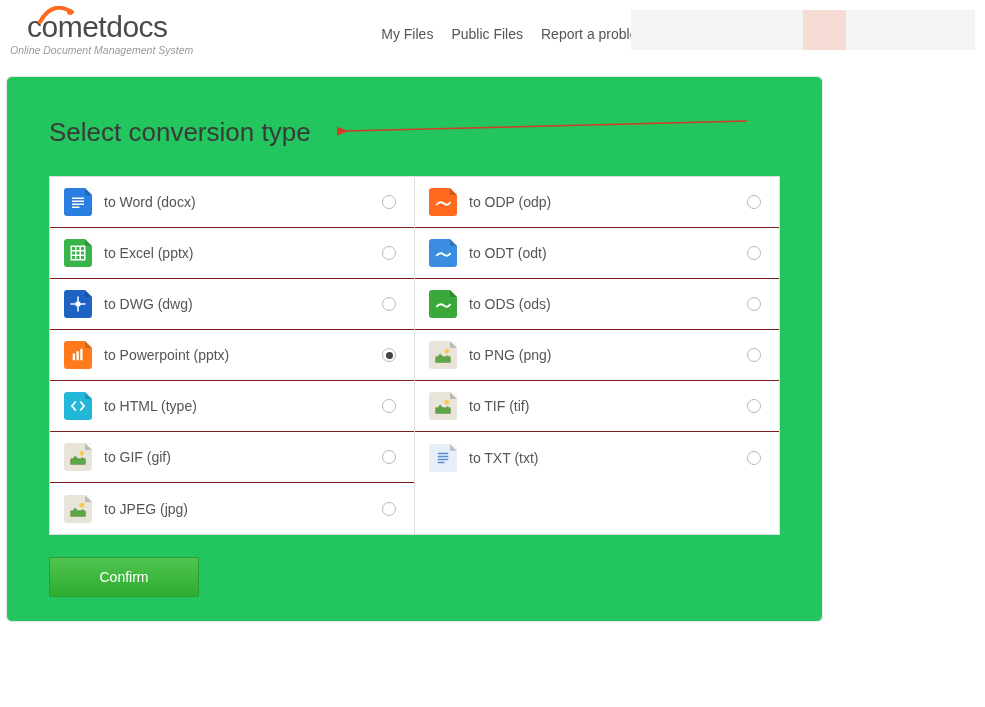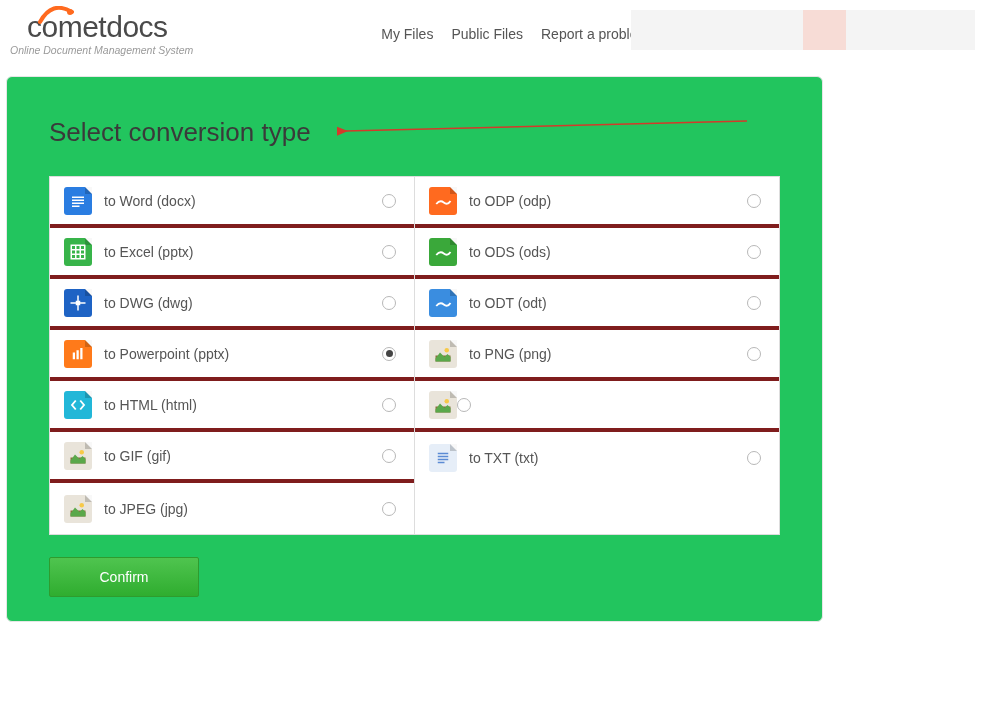--- a/index.html
+++ b/index.html
@@ -98,21 +98,21 @@
   }
   .col {
     flex: 1;
   }
   .col:first-child { border-right: 1px solid #ddd; }
   .row {
     display: flex;
     align-items: center;
     height: 51px;
     padding: 0 18px 0 14px;
-    border-bottom: 4px solid #7f1d1d;
+    border-bottom: 1px solid #7f1d1d;
     cursor: pointer;
   }
   .row:last-child { border-bottom: none; }
   .row .ico {
     width: 28px;
     height: 28px;
     border-radius: 3px;
     display: flex;
     align-items: center;
     justify-content: center;
@@ -259,21 +259,21 @@
           <span class="radio checked"></span>
         </div>
         <div class="row">
           <div class="ico" style="background: rgb(34, 183, 216);">
             <svg viewBox="0 0 24 24">
               <path d="M9 6 L4 12 L9 18" fill="none" stroke="#fff" stroke-width="2.5"></path>
               <path d="M15 6 L20 12 L15 18" fill="none" stroke="#fff" stroke-width="2.5"></path>
             </svg>
             <span class="fold"></span>
           </div>
-          <span class="lbl">to HTML (html)</span>
+          <span class="lbl">to HTML (type)</span>
           <span class="radio"></span>
         </div>
         <div class="row">
           <div class="ico" style="background: rgb(233, 228, 218);">
             <svg viewBox="0 0 24 24">
               <rect x="2" y="14" width="20" height="8" fill="#8a6d3b"></rect>
               <path d="M2 18 L8 10 L14 16 L18 12 L22 16 L22 22 L2 22 Z" fill="#5aa84a"></path>
               <circle cx="17" cy="7" r="3" fill="#f7c948"></circle>
             </svg>
             <span class="fold"></span>
@@ -299,37 +299,37 @@
           <div class="ico" style="background: rgb(255, 106, 31);">
             <svg viewBox="0 0 24 24">
               <path d="M3 16 Q 8 10 13 14 Q 18 18 22 12" fill="none" stroke="#fff" stroke-width="2.5"></path>
             </svg>
             <span class="fold"></span>
           </div>
           <span class="lbl">to ODP (odp)</span>
           <span class="radio"></span>
         </div>
         <div class="row">
+          <div class="ico" style="background: rgb(58, 141, 224);">
+            <svg viewBox="0 0 24 24">
+              <path d="M3 16 Q 8 10 13 14 Q 18 18 22 12" fill="none" stroke="#fff" stroke-width="2.5"></path>
+            </svg>
+            <span class="fold"></span>
+          </div>
+          <span class="lbl">to ODT (odt)</span>
+          <span class="radio"></span>
+        </div>
+        <div class="row">
           <div class="ico" style="background: rgb(58, 168, 58);">
             <svg viewBox="0 0 24 24">
               <path d="M3 16 Q 8 10 13 14 Q 18 18 22 12" fill="none" stroke="#fff" stroke-width="2.5"></path>
             </svg>
             <span class="fold"></span>
           </div>
           <span class="lbl">to ODS (ods)</span>
-          <span class="radio"></span>
-        </div>
-        <div class="row">
-          <div class="ico" style="background: rgb(58, 141, 224);">
-            <svg viewBox="0 0 24 24">
-              <path d="M3 16 Q 8 10 13 14 Q 18 18 22 12" fill="none" stroke="#fff" stroke-width="2.5"></path>
-            </svg>
-            <span class="fold"></span>
-          </div>
-          <span class="lbl">to ODT (odt)</span>
           <span class="radio"></span>
         </div>
         <div class="row">
           <div class="ico" style="background: rgb(233, 228, 218);">
             <svg viewBox="0 0 24 24">
               <rect x="2" y="14" width="20" height="8" fill="#8a6d3b"></rect>
               <path d="M2 18 L8 10 L14 16 L18 12 L22 16 L22 22 L2 22 Z" fill="#5aa84a"></path>
               <circle cx="17" cy="7" r="3" fill="#f7c948"></circle>
             </svg>
             <span class="fold"></span>
@@ -339,20 +339,21 @@
         </div>
         <div class="row">
           <div class="ico" style="background: rgb(233, 228, 218);">
             <svg viewBox="0 0 24 24">
               <rect x="2" y="14" width="20" height="8" fill="#8a6d3b"></rect>
               <path d="M2 18 L8 10 L14 16 L18 12 L22 16 L22 22 L2 22 Z" fill="#5aa84a"></path>
               <circle cx="17" cy="7" r="3" fill="#f7c948"></circle>
             </svg>
             <span class="fold"></span>
           </div>
+          <span class="lbl">to TIF (tif)</span>
           <span class="radio"></span>
         </div>
         <div class="row">
           <div class="ico" style="background: rgb(230, 238, 248);">
             <svg viewBox="0 0 24 24">
               <rect x="5" y="5" width="14" height="2" fill="#5b8bd4"></rect>
               <rect x="5" y="9" width="14" height="2" fill="#5b8bd4"></rect>
               <rect x="5" y="13" width="14" height="2" fill="#5b8bd4"></rect>
               <rect x="5" y="17" width="9" height="2" fill="#5b8bd4"></rect>
             </svg>

